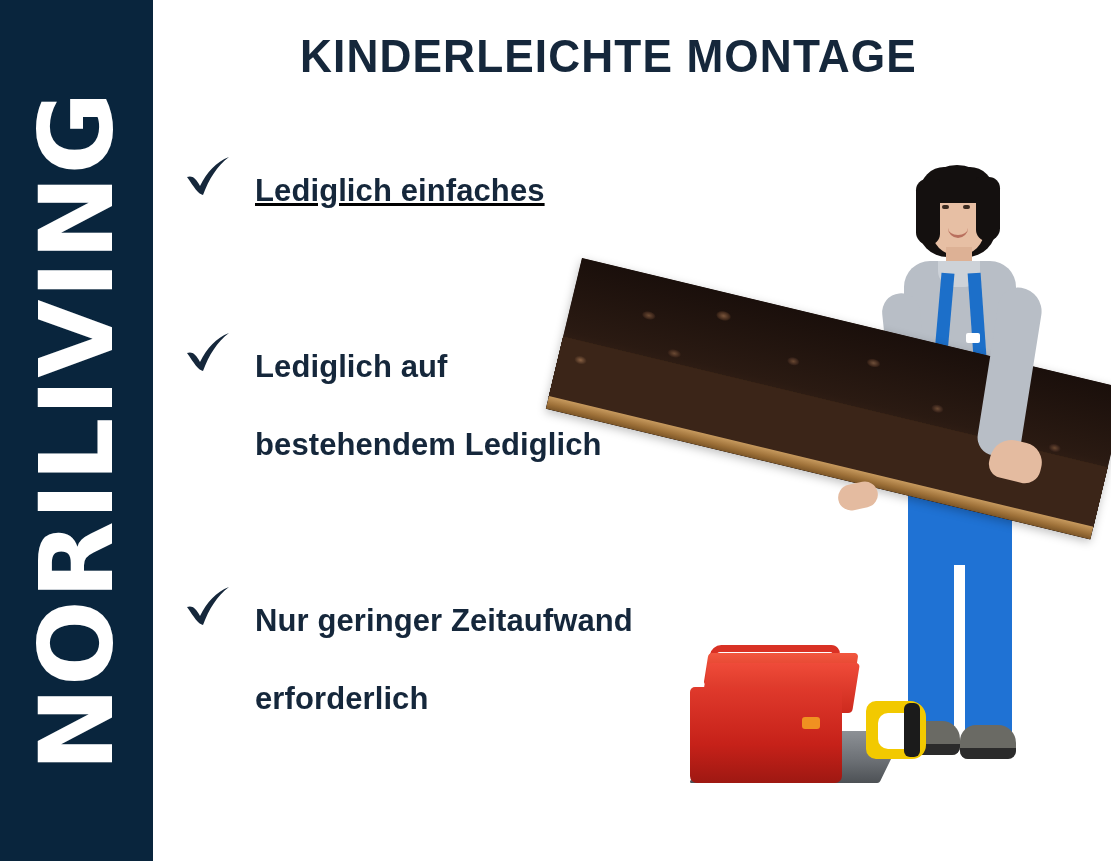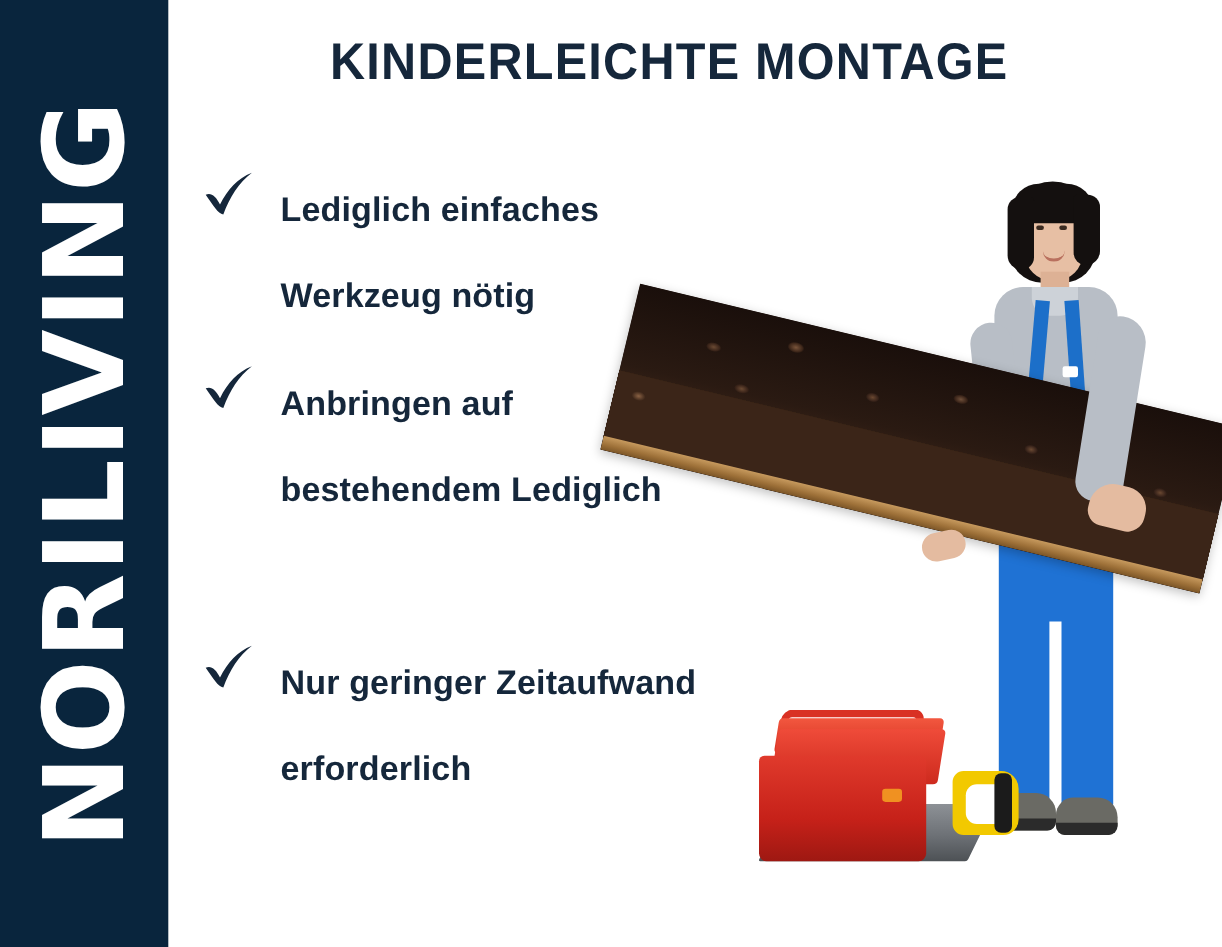--- a/index.html
+++ b/index.html
@@ -394,40 +394,39 @@
 <div id="canvas">
 
   <div id="brand-band">
     <div id="brand-wordmark">NORILIVING</div>
   </div>
 
   <div id="headline">KINDERLEICHTE MONTAGE</div>
 
   <div id="bullet-list">
 
-    <div class="bullet-row" style="height:156px;">
+    <div class="bullet-row" style="height:156px;text-decoration:underline;">
       <span class="bullet-check">
         <svg viewBox="0 0 46 42" width="46" height="42" aria-hidden="true">
           <path d="M2 21 C7 19 11 22 15 30 C22 16 31 6 44 1 C32 10 24 23 18 39 C13 38 9 31 2 21 Z" fill="#15273B"></path>
         </svg>
       </span>
       <div class="bullet-text">
         <span class="bullet-line">Lediglich einfaches</span>
-        <span class="bullet-line">Werkzeug nötig</span>
       </div>
     </div>
 
     <div class="bullet-row" style="height:234px;">
       <span class="bullet-check">
         <svg viewBox="0 0 46 42" width="46" height="42" aria-hidden="true">
           <path d="M2 21 C7 19 11 22 15 30 C22 16 31 6 44 1 C32 10 24 23 18 39 C13 38 9 31 2 21 Z" fill="#15273B"></path>
         </svg>
       </span>
       <div class="bullet-text">
-        <span class="bullet-line">Anbringen auf</span>
+        <span class="bullet-line">Lediglich auf</span>
         <span class="bullet-line">bestehendem Lediglich</span>
       </div>
     </div>
 
     <div class="bullet-row" style="height:156px;">
       <span class="bullet-check">
         <svg viewBox="0 0 46 42" width="46" height="42" aria-hidden="true">
           <path d="M2 21 C7 19 11 22 15 30 C22 16 31 6 44 1 C32 10 24 23 18 39 C13 38 9 31 2 21 Z" fill="#15273B"></path>
         </svg>
       </span>

